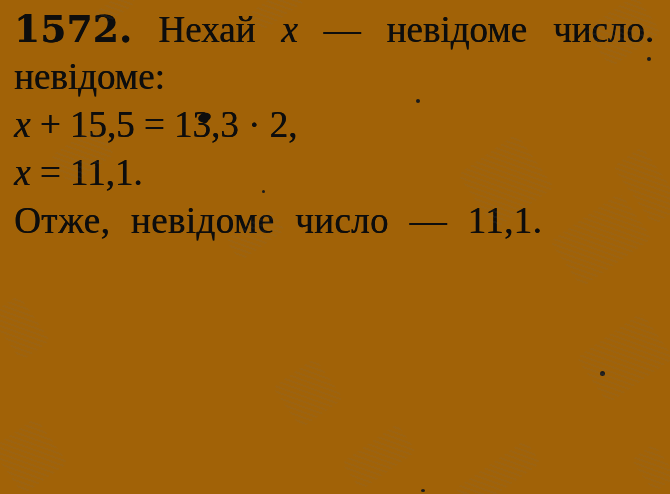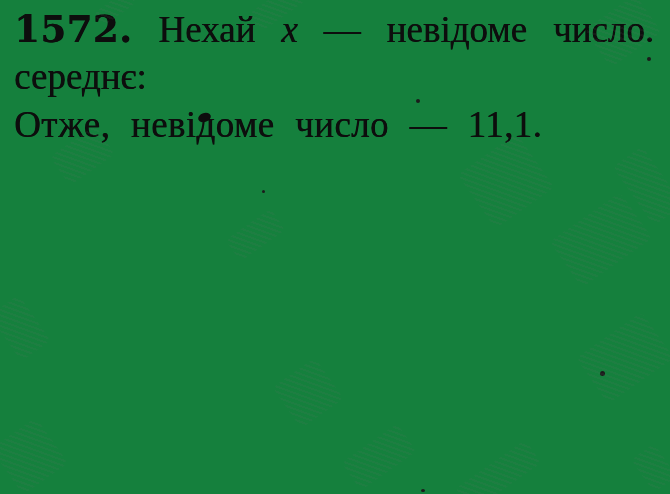--- a/index.html
+++ b/index.html
@@ -4,21 +4,21 @@
 <style>
   html, body { margin: 0; padding: 0; }
   body {
     width: 670px; height: 494px;
     background: #ffffff;
     overflow: hidden;
   }
   .page {
     position: relative;
     width: 670px; height: 494px;
-    background: #15803d;
+    background: #a16207;
     font-family: "Liberation Serif", "DejaVu Serif", serif;
     color: #0d0d0d;
   }
   .textblock {
     position: absolute;
     left: 14px; top: 5px;
     width: 640px;
   }
   .line {
     height: 48px;
@@ -65,26 +65,28 @@
 <body>
 
 <div class="page">
 
   <div class="textblock">
 
     <div class="line justify"><span class="bold">1572.</span><span> Нехай </span><span class="it">x</span><span> — невідоме число.</span></div>
 
 
 
-    <div class="line"><span>середнє:</span></div>
+    <div class="line"><span>невідоме:</span></div>
+
+
+    <div class="line"><span class="it">x</span><span> + 15,5 = 13,3 · 2,</span></div>
 
 
 
-
-
+    <div class="line"><span class="it">x</span><span> = 11,1.</span></div>
 
     <div class="line wide"><span>Отже, невідоме число — 11,1.</span></div>
 
   </div>
 
   <div class="blot" style="left:198px; top:113px; width:13px; height:9px;"></div>
 
   <div class="speck" style="left:600px; top:371px; width:5px; height:5px;"></div>
   <div class="speck" style="left:647px; top:57px; width:4px; height:4px;"></div>
   <div class="speck" style="left:416px; top:99px; width:4px; height:4px;"></div>

